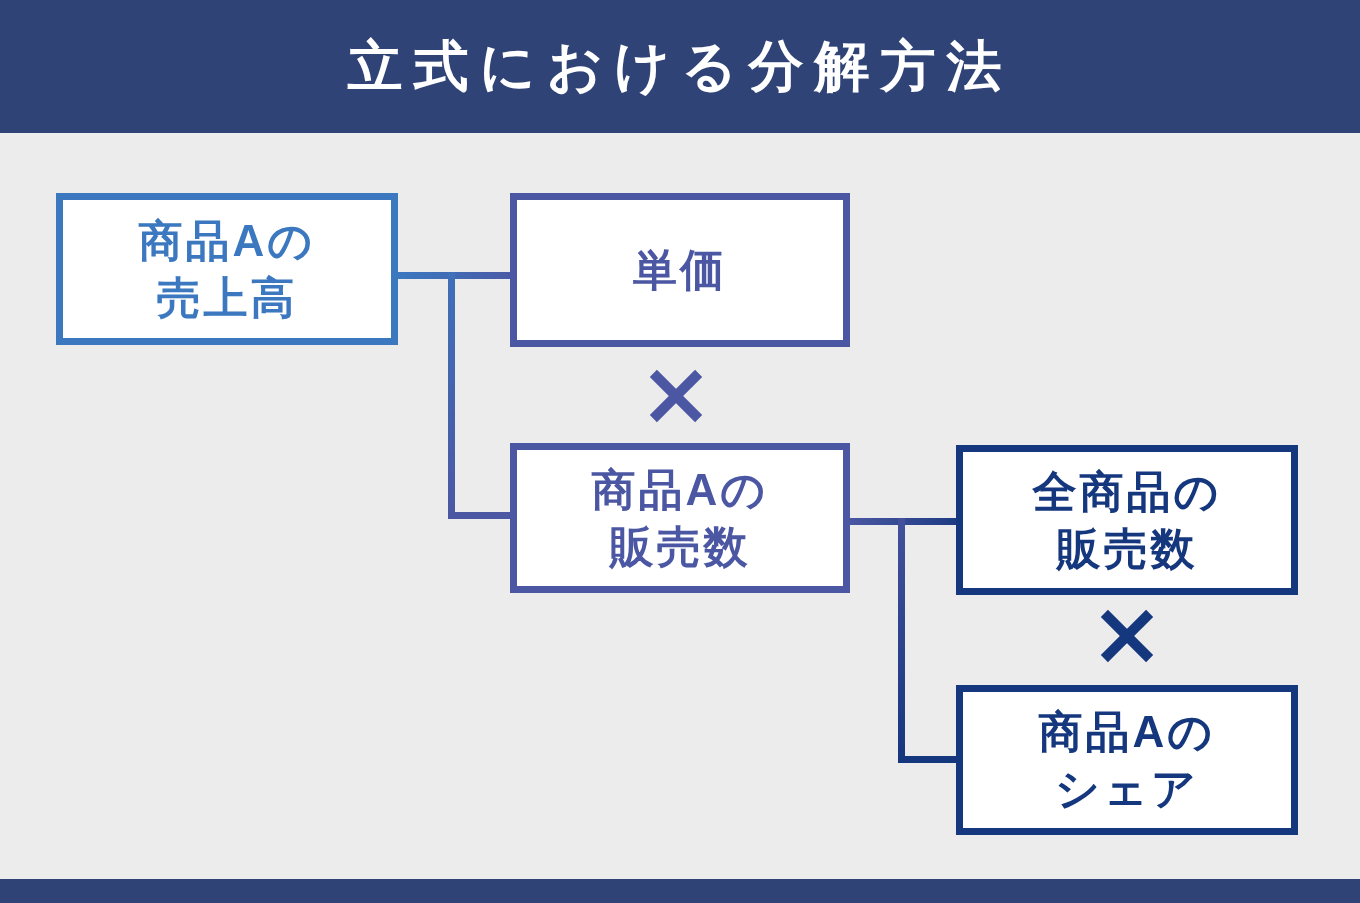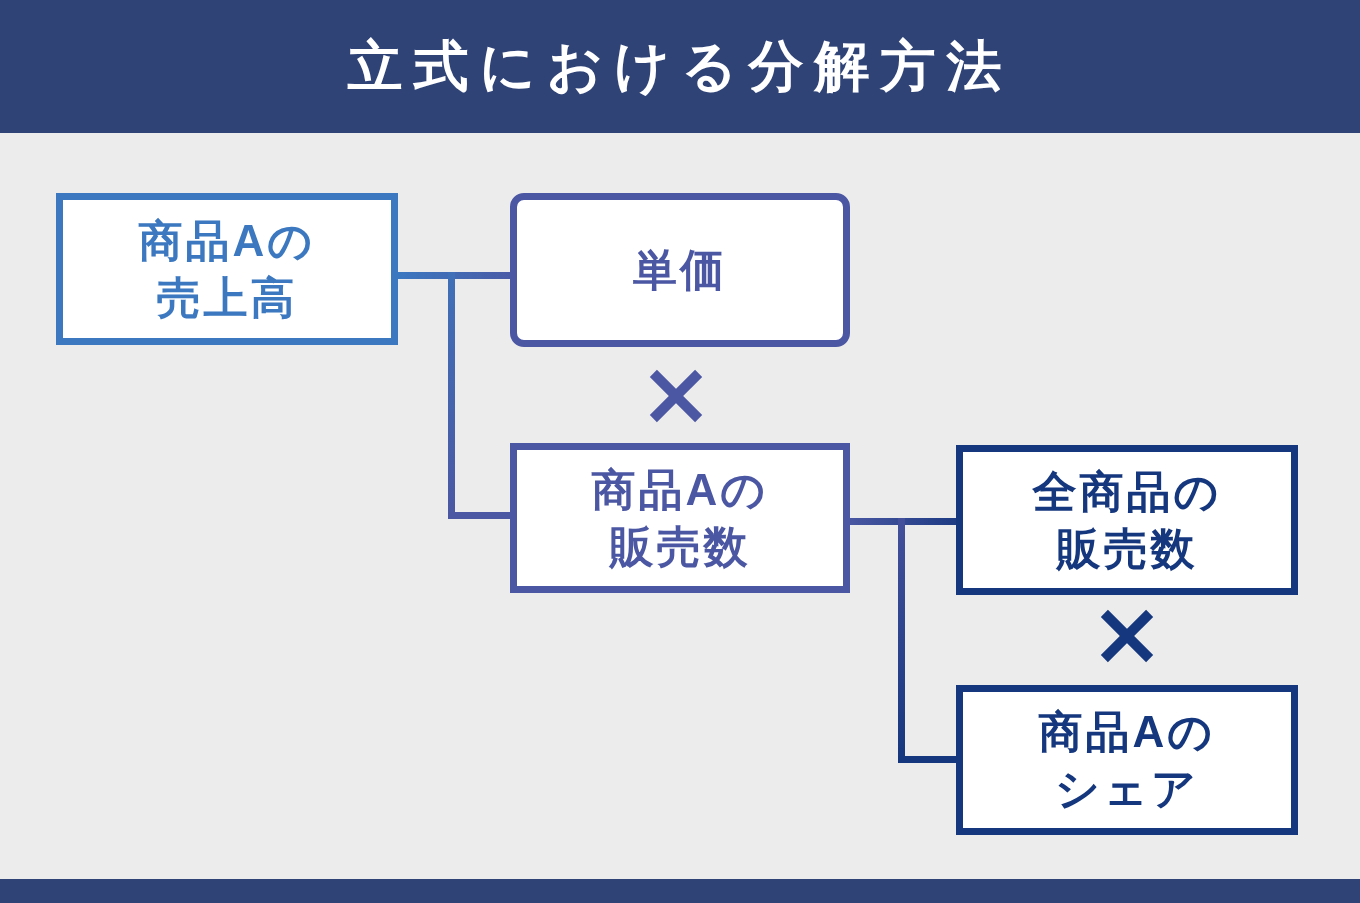--- a/index.html
+++ b/index.html
@@ -44,21 +44,21 @@
     font-size: 44px;
     line-height: 1.3;
     letter-spacing: 3px;
     white-space: pre-line;
   }
   .c-blue   { border-color: #3b78c0; color: #3b78c0; }
   .c-indigo { border-color: #4b57a3; color: #4b57a3; }
   .c-navy   { border-color: #15377e; color: #15377e; text-align: center; }
 
   #box-root { left: 56px;  top: 193px; width: 342px; height: 152px; }
-  #box-unit { left: 510px; top: 193px; width: 340px; height: 154px; border-radius: 14px; }
+  #box-unit { left: 510px; top: 193px; width: 340px; height: 154px; }
   #box-qty  { left: 510px; top: 443px; width: 340px; height: 150px; }
   #box-all  { left: 956px; top: 445px; width: 342px; height: 150px; }
   #box-share{ left: 956px; top: 685px; width: 342px; height: 150px; }
 
   
   .line { position: absolute; }
   #conn-h1 { left: 398px; top: 272px; width: 116px; height: 7px;
              background: linear-gradient(90deg, #3b78c0, #4a5aa6); }
   #conn-v1 { left: 448px; top: 272px; width: 7px;  height: 247px;
              background: linear-gradient(180deg, #3f70b8, #4b57a3); }

